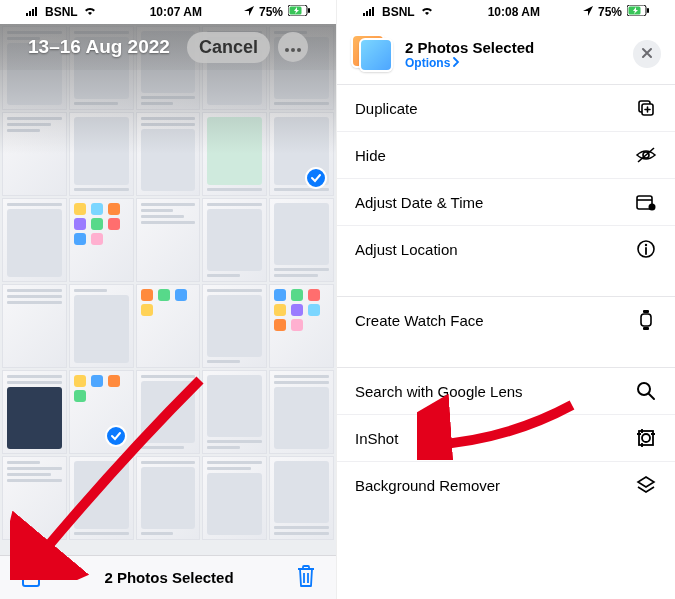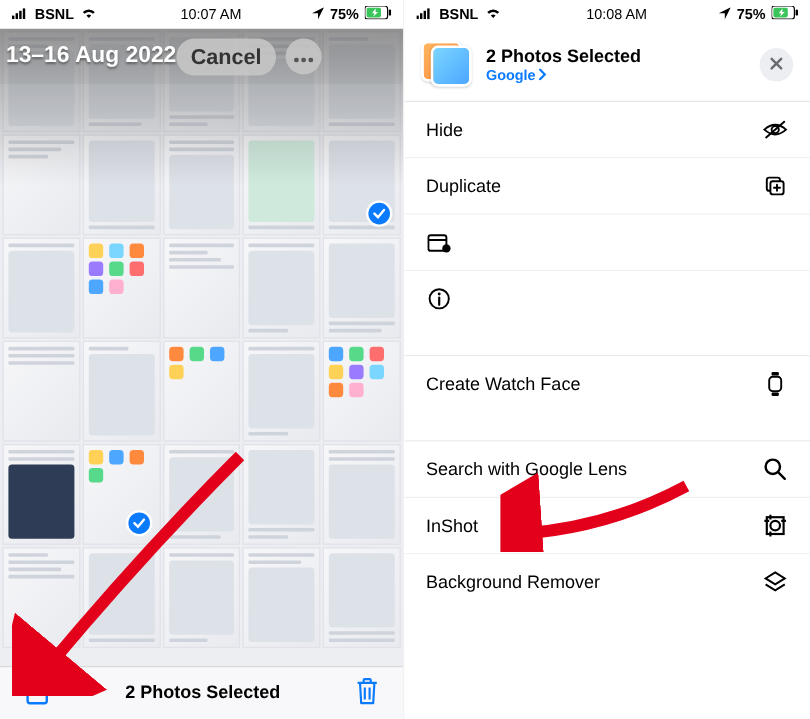--- a/index.html
+++ b/index.html
@@ -12,31 +12,31 @@
     position: relative;
   }
   .container { display: flex; width: 675px; height: 599px; }
   .phone { position: relative; height: 599px; background: #fff; overflow:hidden; }
   .phone-left { width: 337px; border-right: 1px solid #eee; }
   .phone-right { width: 338px; }
 
   
   .statusbar {
     display: flex; align-items: center; justify-content: space-between;
-    height: 24px; padding: 0 10px; font-size: 12px; font-weight: 600;
+    height: 24px; padding: 0 26px; font-size: 12px; font-weight: 600;
     background:#fff; color:#000;
   }
   .sb-left, .sb-right { display:flex; align-items:center; gap:5px; }
-  .sb-time { font-weight:400;margin-left:11px; }
+  .sb-time { font-weight:700;margin-left:11px; }
 
   
   .left-header {
     position:absolute; top:24px; left:0; right:0; height:46px;
-    display:flex; align-items:center; justify-content:flex-start;
-    padding:0 5px;
+    display:flex; align-items:center; justify-content:space-between;
+    padding:0 28px;
     background: linear-gradient(to bottom, rgba(120,120,120,0.3), rgba(120,120,120,0.1));
     z-index:3;
   }
   .left-title { color:#fff; font-size:19px; font-weight:700; text-shadow:0 1px 2px rgba(0,0,0,0.4); }
   .hdr-btns { display:flex; gap:8px; }
   .pill {
     background: rgba(200,200,200,0.85); color:#333; border:none;
     border-radius:16px; padding:5px 12px; font-size:18px; font-weight:600;
   }
   .pill-round { width:30px; height:30px; padding:0; display:flex; align-items:center; justify-content:center; }
@@ -427,69 +427,71 @@
 
     <div class="sheet">
       <div class="sheet-header">
         <div class="thumb-stack">
           <div class="mini mini1"></div>
             <div class="mini mini2"></div>
         </div>
         <div>
           <div class="sheet-title">2 Photos Selected</div>
           <div class="sheet-sub">
-            <span>Google</span>
+            <span>Options</span>
             <span>
               <svg width="7" height="10" viewBox="0 0 7 10">
                   <path d="M1 1 L5 5 L1 9" stroke="#0a7aff" stroke-width="1.8" fill="none" stroke-linecap="round"></path>
                 </svg>
             </span>
           </div>
         </div>
         <button class="sheet-close">
           <span>
             <svg width="12" height="12" viewBox="0 0 12 12">
                 <path d="M2 2 L10 10 M10 2 L2 10" stroke="#6b6b70" stroke-width="2" stroke-linecap="round"></path>
               </svg>
           </span>
         </button>
       </div>
 
       <div class="action-list">
         <div class="action-group">
           <div class="action-row">
+            <span>Duplicate</span>
+            <span class="row-right-icon">
+              <svg width="20" height="20" viewBox="0 0 20 20">
+                  <rect x="3" y="3" width="11" height="11" rx="2" stroke="#000" stroke-width="1.6" fill="none"></rect>
+                  <rect x="6" y="6" width="11" height="11" rx="2" stroke="#000" stroke-width="1.6" fill="#fff"></rect>
+                  <path d="M9 11.5 H14 M11.5 9 V14" stroke="#000" stroke-width="1.6" stroke-linecap="round"></path>
+                </svg>
+            </span>
+          </div>
+          <div class="action-row">
             <span>Hide</span>
             <span class="row-right-icon">
               <svg width="22" height="16" viewBox="0 0 22 16">
                   <path d="M2 8 Q11 0 20 8 Q11 16 2 8 Z" stroke="#000" stroke-width="1.6" fill="none"></path>
                   <circle cx="11" cy="8" r="3" stroke="#000" stroke-width="1.6" fill="none"></circle>
                   <path d="M3 15 L19 1" stroke="#000" stroke-width="1.6"></path>
                 </svg>
             </span>
           </div>
           <div class="action-row">
-            <span>Duplicate</span>
-            <span class="row-right-icon">
-              <svg width="20" height="20" viewBox="0 0 20 20">
-                  <rect x="3" y="3" width="11" height="11" rx="2" stroke="#000" stroke-width="1.6" fill="none"></rect>
-                  <rect x="6" y="6" width="11" height="11" rx="2" stroke="#000" stroke-width="1.6" fill="#fff"></rect>
-                  <path d="M9 11.5 H14 M11.5 9 V14" stroke="#000" stroke-width="1.6" stroke-linecap="round"></path>
-                </svg>
-            </span>
-          </div>
-          <div class="action-row">
+            <span>Adjust Date &amp; Time</span>
             <span class="row-right-icon">
               <svg width="20" height="18" viewBox="0 0 20 18">
                   <rect x="1" y="3" width="15" height="13" rx="2" stroke="#000" stroke-width="1.6" fill="none"></rect>
                   <path d="M1 7 H16" stroke="#000" stroke-width="1.6"></path>
                   <circle cx="16" cy="14" r="3.5" fill="#000"></circle>
                 </svg>
             </span>
           </div>
           <div class="action-row">
+            <span>Adjust Location</span>
             <span class="row-right-icon">
               <svg width="20" height="20" viewBox="0 0 20 20">
                   <circle cx="10" cy="10" r="8" stroke="#000" stroke-width="1.6" fill="none"></circle>
                   <circle cx="10" cy="6" r="1.2" fill="#000"></circle>
                   <path d="M10 9 V15" stroke="#000" stroke-width="1.8" stroke-linecap="round"></path>
                 </svg>
             </span>
           </div>
         </div>
 

